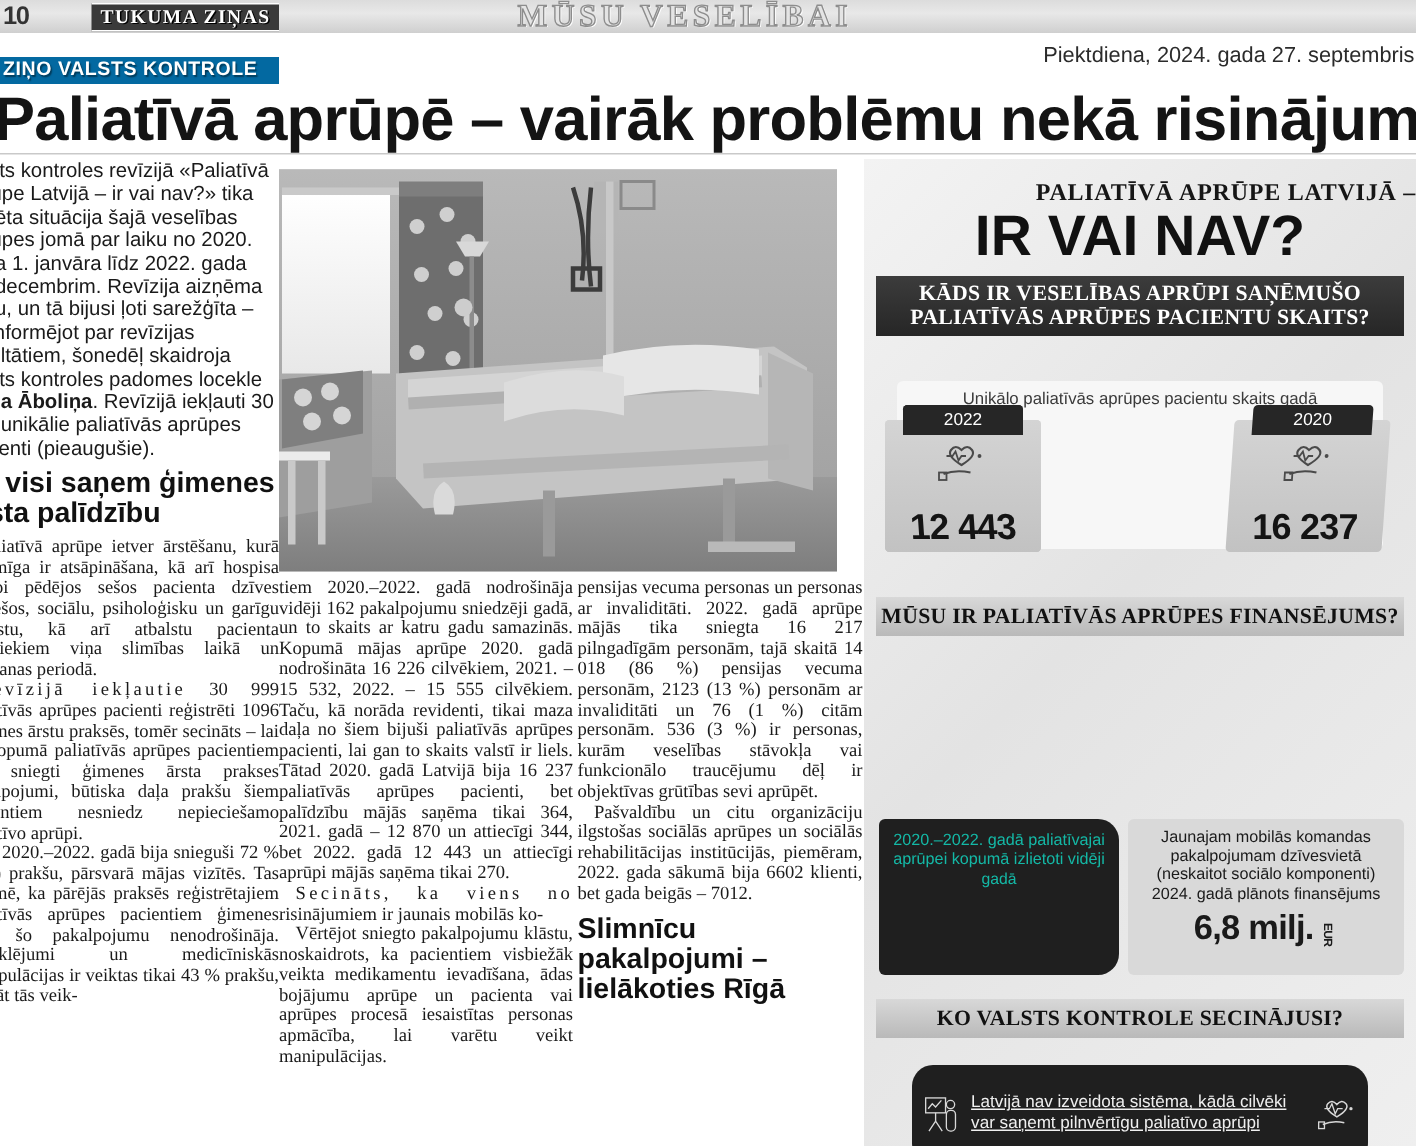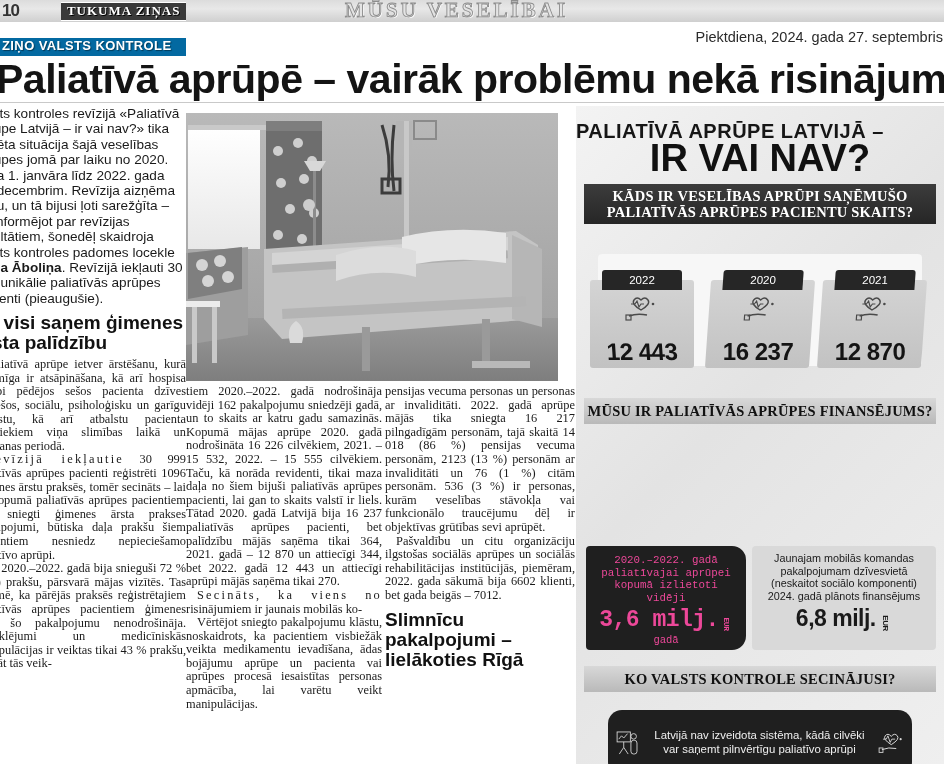--- a/index.html
+++ b/index.html
@@ -96,23 +96,23 @@
   }
   .photo svg { display:block; }
 
   
   .info {
     position:absolute; left:576px; top:106px; width:368px; height:658px;
     background:linear-gradient(135deg,#f3f3f3 0%,#e3e3e3 45%,#efefef 100%);
     overflow:hidden;
   }
   .info-title-1 {
-    position:absolute; left:0; top:14px; width:368px; text-align:left;
-    font-family:Liberation Sans, sans-serif; font-weight:700;
-    font-size:20px; letter-spacing:0.5px; color:#161616; white-space:nowrap;
+    position:absolute; left:0; top:14px; width:368px; text-align:right;
+    font-family:Liberation Serif, serif; font-weight:700;
+    font-size:16px; letter-spacing:0.5px; color:#161616; white-space:nowrap;
   }
   .info-title-2 {
     position:absolute; left:0; top:32px; width:368px; text-align:center;
     font-family:"Liberation Sans", sans-serif; font-weight:700;
     font-size:38px; letter-spacing:0px; color:#111; line-height:40px;
   }
 
   .band {
     position:absolute; left:8px; width:352px;
     background:linear-gradient(to bottom,#3c3c3c,#262626);
@@ -156,23 +156,23 @@
   .ynum {
     position:absolute; bottom:2px; left:0; width:104px; text-align:center;
     font-family:"Liberation Sans", sans-serif; font-weight:700;
     font-size:24px; color:#141414; letter-spacing:-0.5px;
     transform: skewX(4deg);
   }
 
   
   .fin-dark {
     position:absolute; left:10px; top:440px; width:160px; height:104px;
-    background:#1f1f1f; color:#ec4899; border-radius:4px 14px 14px 4px;
+    background:#1f1f1f; color:#14b8a6; border-radius:4px 14px 14px 4px;
     text-align:center; padding-top:8px;
-    font-family:Liberation Mono, monospace;
+    font-family:Liberation Sans, sans-serif;
   }
   .fin-light {
     position:absolute; left:176px; top:440px; width:184px; height:104px;
     background:#d9d9d9; color:#1a1a1a; border-radius:4px;
     text-align:center; padding-top:6px;
     font-family:"Liberation Sans", sans-serif;
   }
   .fin-txt { font-size:10.8px; line-height:12.6px; padding:0 8px; }
   .fin-big {
     font-size:23px; font-weight:700; letter-spacing:-0.5px; margin-top:3px;
@@ -184,21 +184,21 @@
 
   
   .concl {
     position:absolute; left:32px; top:604px; width:304px; height:66px;
     background:#1f1f1f; border-radius:14px; color:#e9e9e9;
     display:flex; align-items:center; justify-content:center; gap:6px;
     padding:0 8px;
   }
   .concl-txt {
     font-family:"Liberation Sans", sans-serif; font-size:11.4px;
-    line-height:13.6px; text-align:center; color:#efefef;
+    line-height:13.6px; color:#efefef;text-decoration:underline;
   }
   .svgicon { display:block; }
 </style>
 </head>
 <body>
 
 <div class="page">
 
   <div class="masthead">
     <div class="folio">10</div>
@@ -324,20 +324,21 @@
     <div class="info-title-1">PALIATĪVĀ APRŪPE LATVIJĀ –</div>
     <div class="info-title-2">IR VAI NAV?</div>
 
     <div class="band" style="top:78px; height:40px;">
       <div>KĀDS IR VESELĪBAS APRŪPI SAŅĒMUŠO</div>
       <div>PALIATĪVĀS APRŪPES PACIENTU SKAITS?</div>
     </div>
 
     <div class="card-wrap">
       <div class="card-bg"></div>
+      <div class="card-caption">Unikālo paliatīvās aprūpes pacientu skaits gadā</div>
 
       <div class="ycard">
         <div class="ytab">2020</div>
         <svg class="yicon" viewBox="0 0 36 26">
           <path d="M17 4 q-4 -4 -7 0 q-3 4 7 10 q10 -6 7 -10 q-3 -4 -7 0 z" fill="none" stroke="#4a4a4a" stroke-width="1.4"></path>
           <path d="M7 8 l4 0 l2 -3 l2 6 l2 -3 l3 0" fill="none" stroke="#4a4a4a" stroke-width="1.2"></path>
           <path d="M5 20 q8 -3 18 -1" fill="none" stroke="#4a4a4a" stroke-width="1.4"></path>
           <rect x="2" y="19" width="5" height="5" fill="none" stroke="#4a4a4a" stroke-width="1.2"></rect>
           <circle cx="29" cy="8" r="1.3" fill="#4a4a4a"></circle>
         </svg>
@@ -368,24 +369,20 @@
         <div class="ynum">12 443</div>
       </div>
     </div>
 
     <div class="band light" style="top:292px; height:26px;">
       <div>MŪSU IR PALIATĪVĀS APRŪPES FINANSĒJUMS?</div>
     </div>
 
     <div class="fin-dark">
       <div class="fin-txt">2020.–2022. gadā paliatīvajai aprūpei kopumā izlietoti vidēji</div>
-      <div class="fin-big">
-        <span>3,6 milj.</span>
-        <span class="eur">EUR</span>
-      </div>
       <div class="fin-sub">gadā</div>
     </div>
 
     <div class="fin-light">
       <div class="fin-txt">Jaunajam mobilās komandas pakalpojumam dzīvesvietā (neskaitot sociālo komponenti) 2024. gadā plānots finansējums</div>
       <div class="fin-big">
         <span>6,8 milj.</span>
         <span class="eur">EUR</span>
       </div>
     </div>

